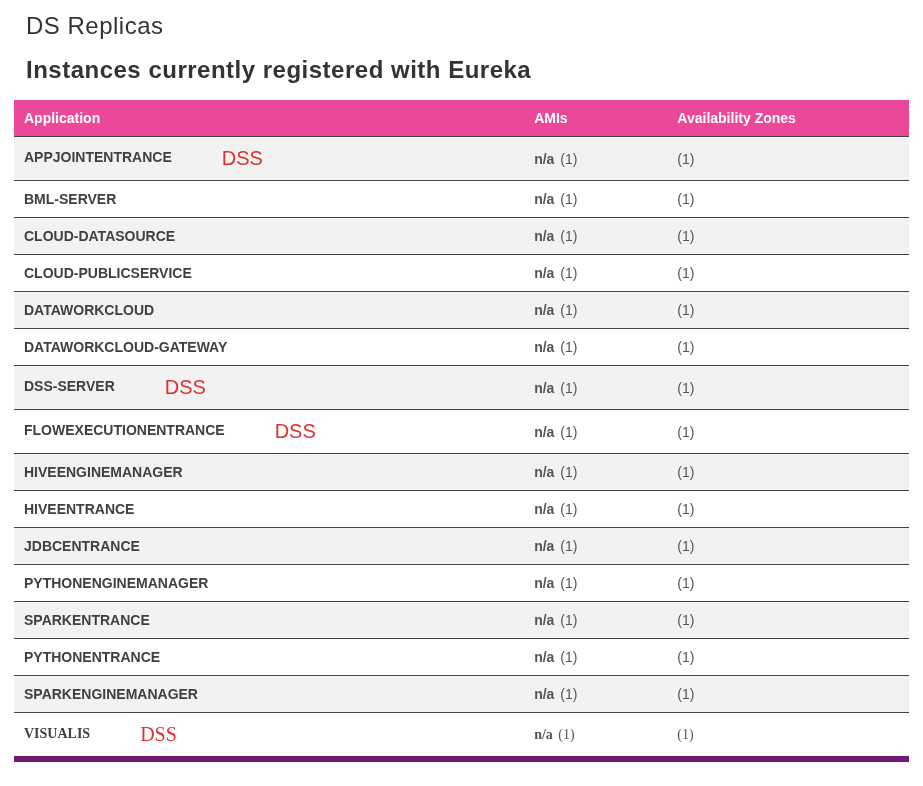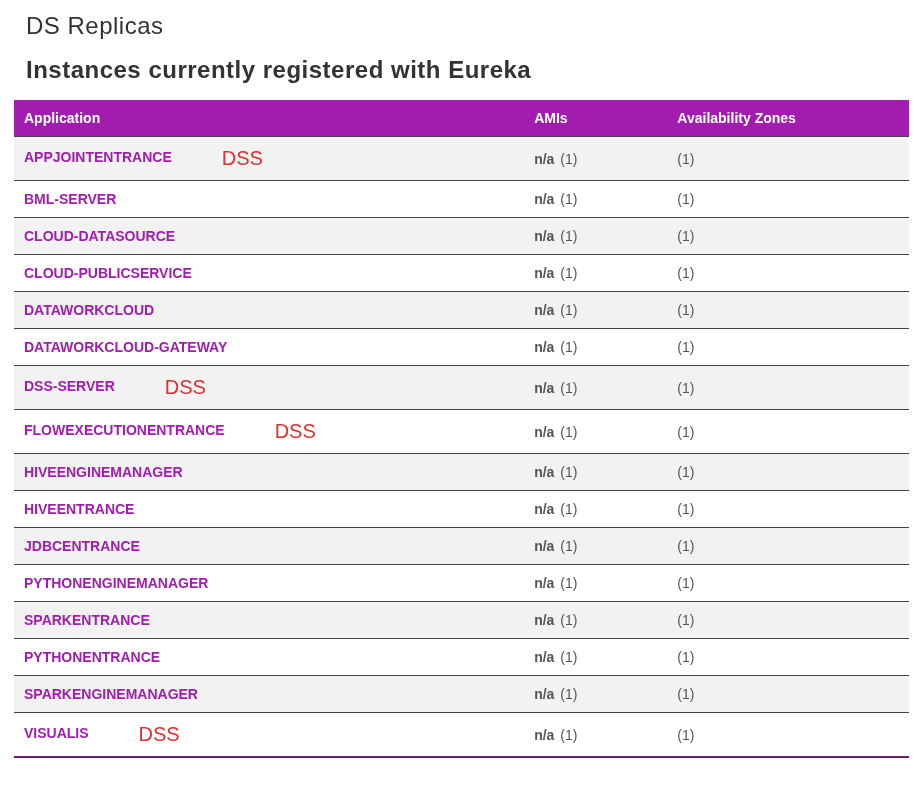--- a/index.html
+++ b/index.html
@@ -18,45 +18,46 @@
     margin: 0 0 16px 12px;
     letter-spacing: 0.5px;
   }
   h1.sec-title.mt { margin-top: 10px; font-weight: bold; }
   table.eureka {
     width: 100%;
     border-collapse: collapse;
     font-size: 14px;
   }
   table.eureka thead th {
-    background: #a21caf;
+    background: #ec4899;
     color: #fff;
     text-align: left;
     font-weight: 700;
     padding: 10px 10px;
     border: none;
   }
   table.eureka tbody td {
     padding: 10px 10px;
     border-top: 1px solid #444;
     vertical-align: middle;
     color: #555;
   }
   table.eureka tbody tr:nth-child(odd) td {
     background: #f2f2f2;
   }
   table.eureka tbody tr:nth-child(even) td {
     background: #ffffff;
   }
   table.eureka tbody tr:last-child td {
-    border-bottom: 2px solid #701a75;
+    border-bottom: 6px solid #701a75;
+    font-family: Liberation Serif, serif;
   }
   .app-name {
     font-weight: 700;
-    color: #a21caf;
+    color: #404040;
   }
   .annot {
     color: #e03030;
     font-weight: 400;
     display: inline-block;
     margin-left: 50px;
     font-size: 20px;
     vertical-align: middle;
   }
   .ami-bold { font-weight: 700; color:#555; }

